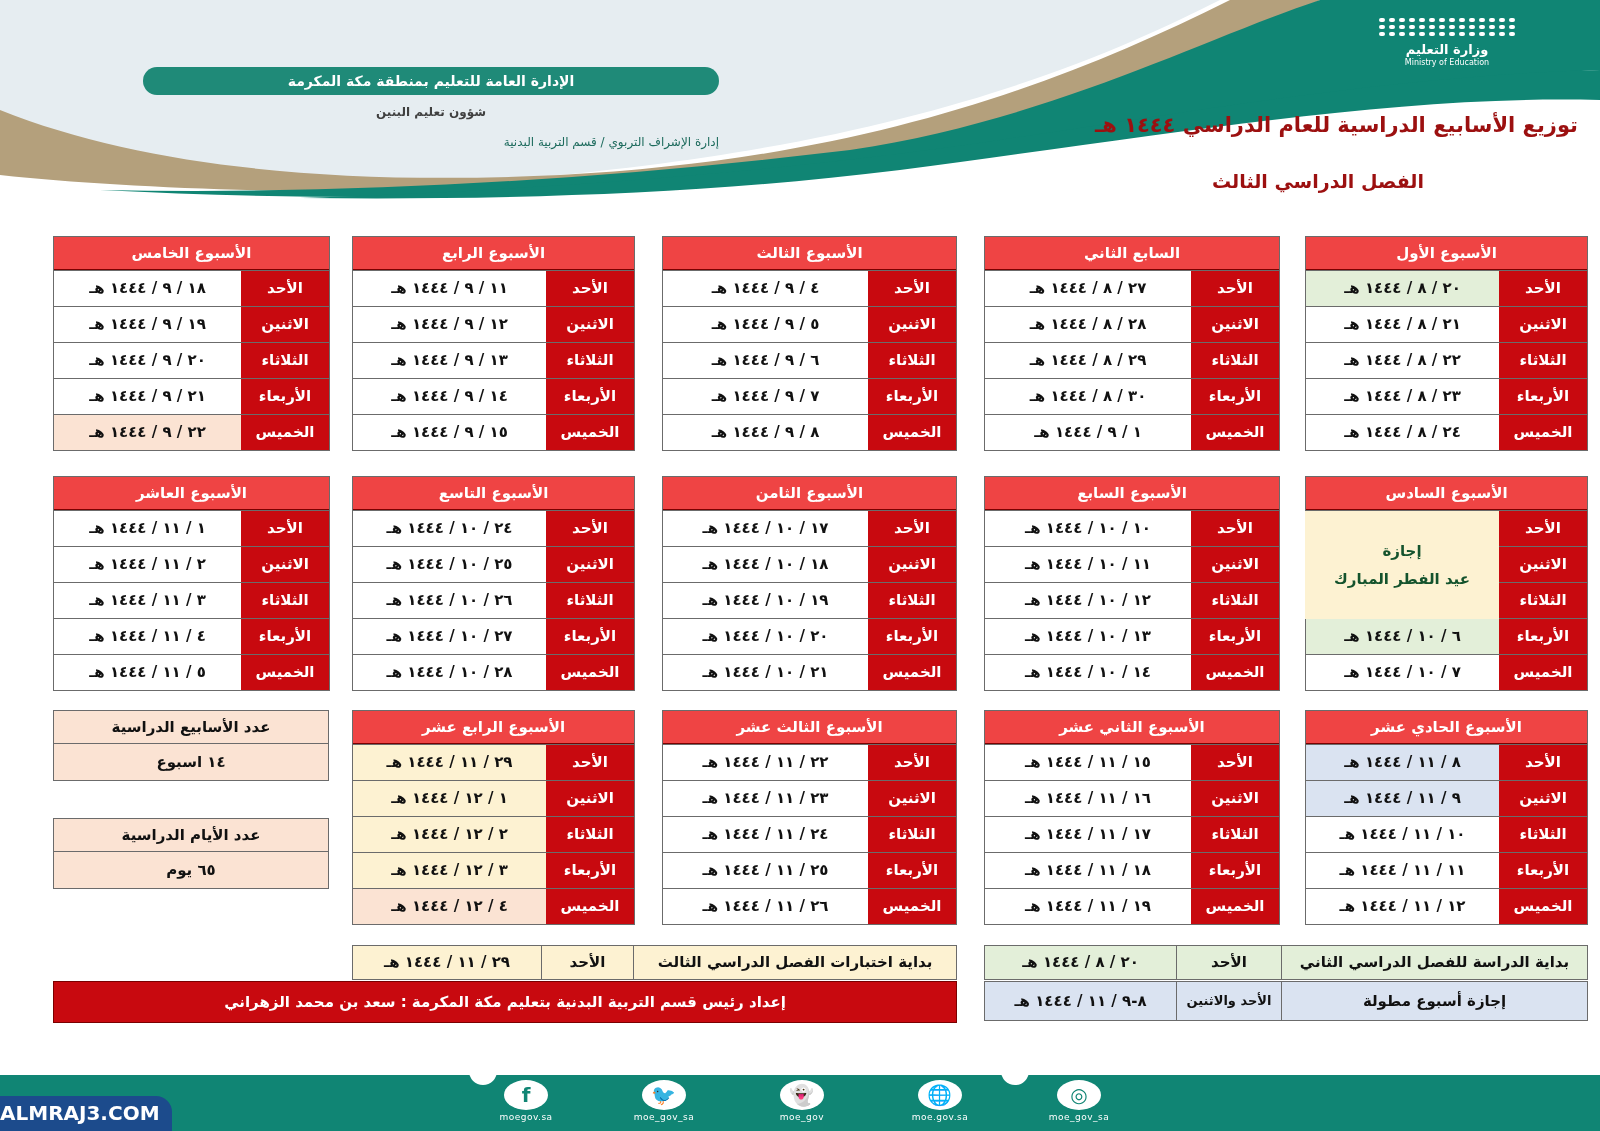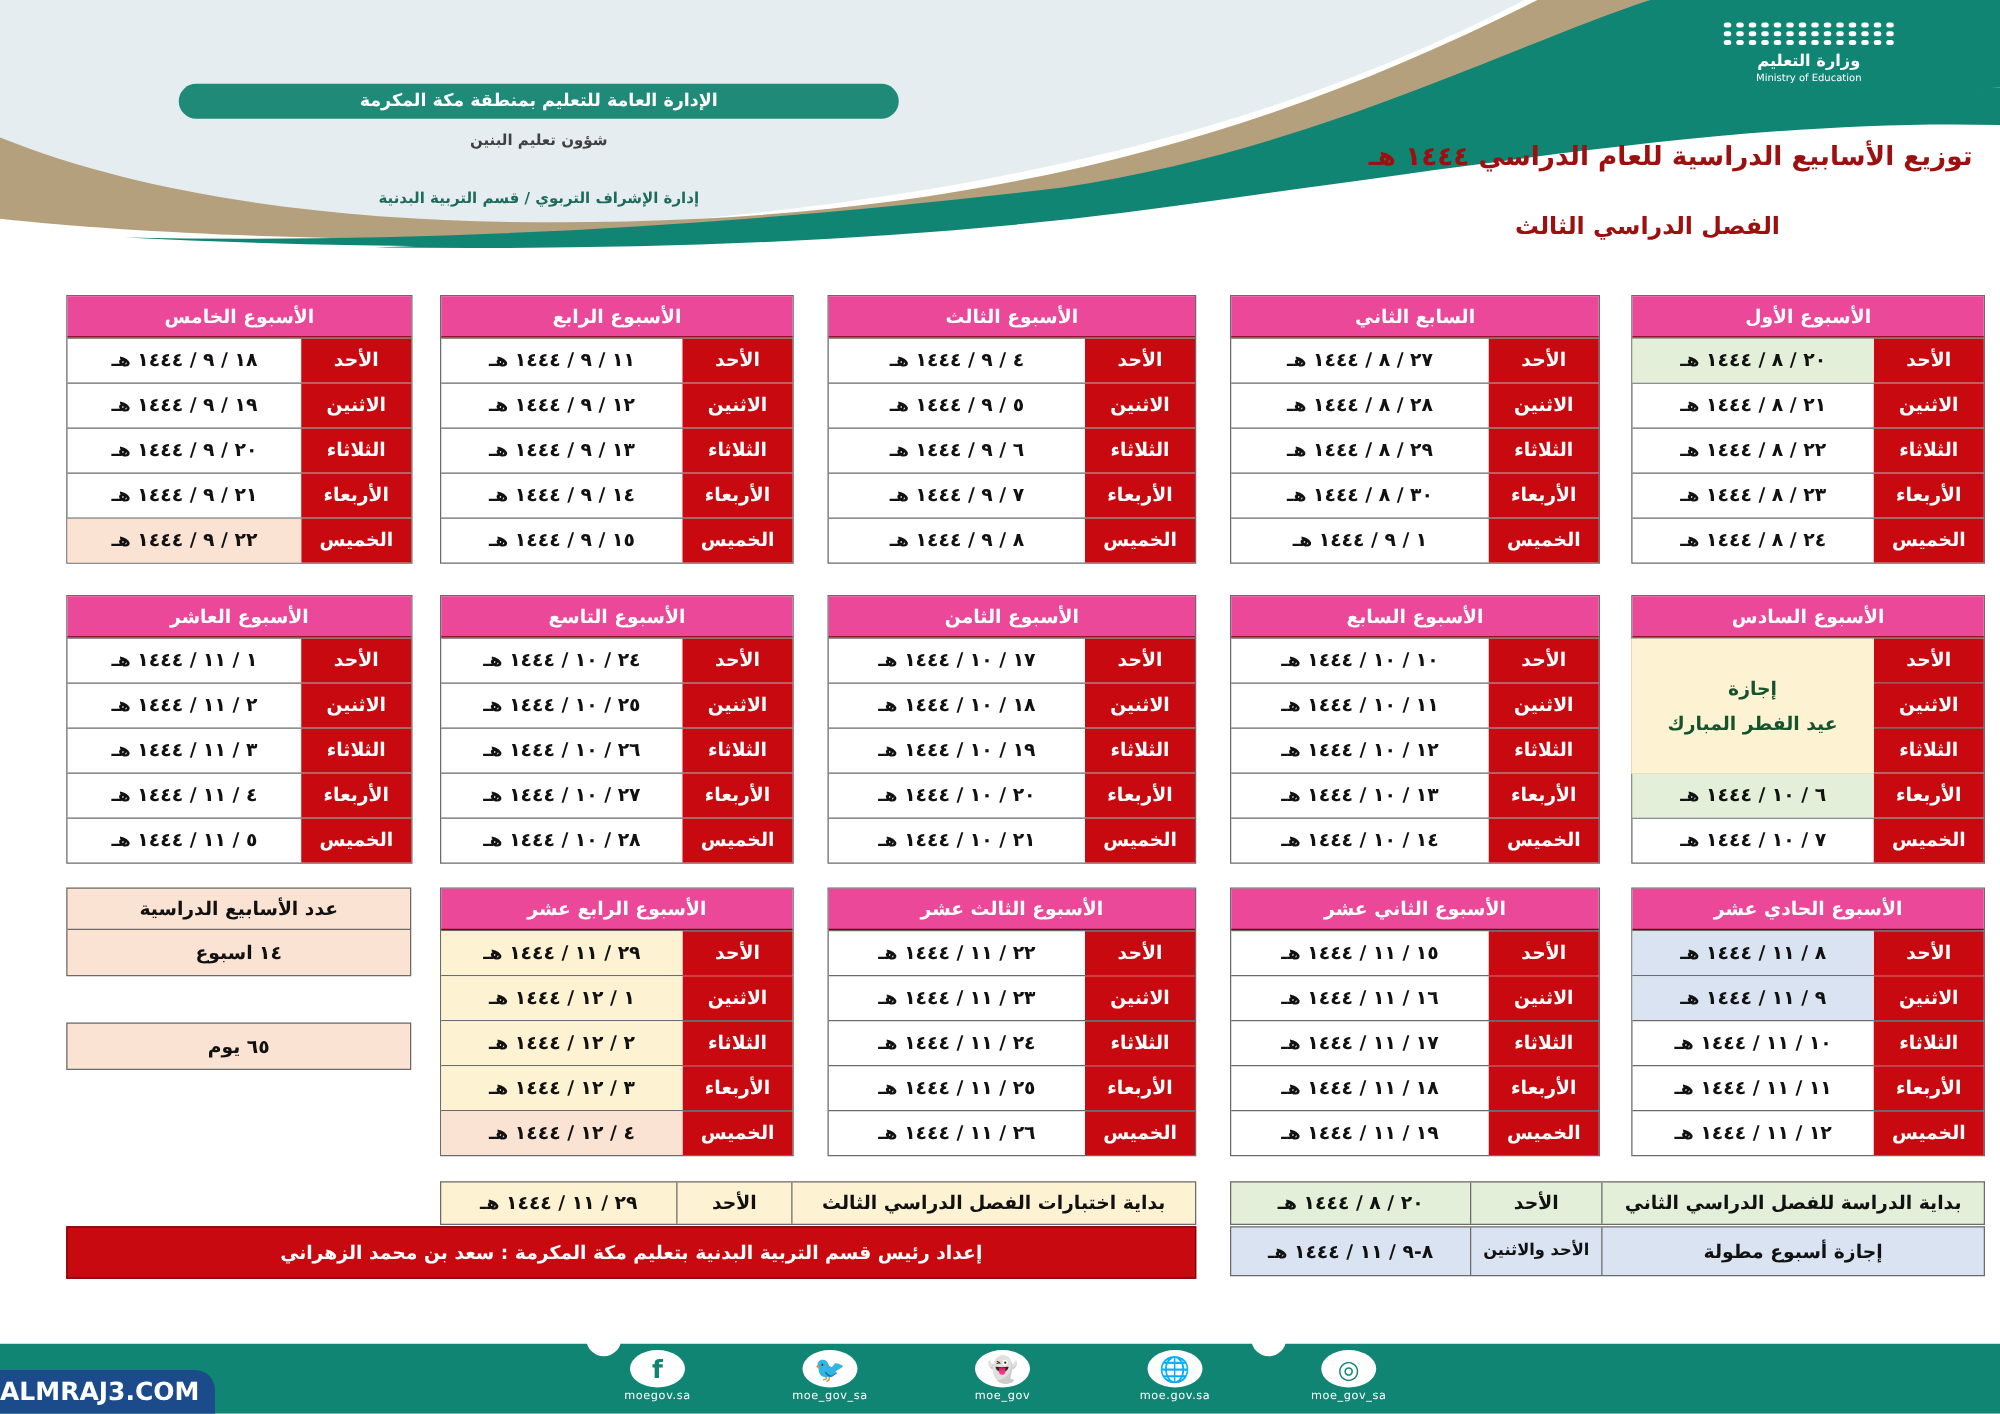--- a/index.html
+++ b/index.html
@@ -10,28 +10,28 @@
   .header { position: absolute; left: 0; top: 0; width: 1600px; height: 215px; overflow: hidden; }
   .header svg.bg { position: absolute; left: 0; top: 0; }
   .ministry-logo { position: absolute; right: 78px; top: 18px; width: 150px; text-align: center; color: #ffffff; }
   .logo-dots { display: grid; grid-template-columns: repeat(14, 6px); gap: 3px 4px; justify-content: center; margin-bottom: 6px; }
   .logo-dots span { width: 6px; height: 4px; background: #ffffff; border-radius: 2px; }
   .logo-ar { font-size: 13px; font-weight: bold; letter-spacing: 1px; line-height: 16px; }
   .logo-en { font-size: 8px; direction: ltr; line-height: 10px; }
 
   .region-pill { position: absolute; left: 143px; top: 67px; width: 576px; height: 28px; background: #1f8a78; border-radius: 16px; color: #ffffff; font-size: 14px; font-weight: bold; text-align: center; line-height: 28px; }
   .sub1 { position: absolute; left: 143px; top: 105px; width: 576px; text-align: center; color: #404040; font-size: 12px; font-weight: bold; }
-  .sub2 { position: absolute; left: 143px; top: 151px; width: 576px; text-align: center; color: #1d6b5d; font-size: 12px; font-weight: bold; }
+  .sub2 { position: absolute; left: 143px; top: 135px; width: 576px; text-align: right; color: #1d6b5d; font-size: 12px; font-weight: normal; }
 
   .main-title { position: absolute; right: 22px; top: 113px; color: #9c1010; font-size: 21px; font-weight: bold; white-space: nowrap; }
   .semester-title { position: absolute; right: 176px; top: 170px; color: #9c1010; font-size: 19px; font-weight: bold; white-space: nowrap; }
 
   
   .week { position: absolute; border: 1px solid #6b6b6b; background: #ffffff; }
-  .week-head { height: 33px; background: #ec4899; color: #ffffff; font-weight: bold; font-size: 15px; text-align: center; line-height: 33px; border-bottom: 1px solid #7a0000; }
+  .week-head { height: 33px; background: #ef4444; color: #ffffff; font-weight: bold; font-size: 15px; text-align: center; line-height: 33px; border-bottom: 1px solid #7a0000; }
   .week-row { display: flex; height: 36px; border-top: 1px solid #6b6b6b; }
   .week-row:first-of-type { border-top: none; }
   .day { width: 88px; background: #c8090f; color: #ffffff; font-weight: bold; font-size: 15px; text-align: center; line-height: 35px; flex: none; }
   .date { flex: 1; color: #111111; font-weight: bold; font-size: 15px; text-align: center; line-height: 35px; letter-spacing: 1px; white-space: nowrap; }
   .date.green { background: #e3efd9; }
   .date.peach { background: #fbe3d3; }
   .date.blue  { background: #dae3f1; }
   .date.cream { background: #fdf2d2; }
 
   .holiday-block { position: absolute; background: #fdf2d2; color: #14532d; font-weight: bold; font-size: 15px; text-align: center; display: flex; flex-direction: column; justify-content: center; gap: 10px; }
@@ -463,20 +463,21 @@
       <div class="day">الخميس</div>
       <div class="date peach">٤ / ١٢ / ١٤٤٤ هـ</div>
     </div>
 </div>
 
 <div class="summary" style="left:53px; top:710px;">
   <div class="s-label">عدد الأسابيع الدراسية</div>
   <div class="s-value">١٤ اسبوع</div>
 </div>
 <div class="summary" style="left:53px; top:818px;">
+  <div class="s-label">عدد الأيام الدراسية</div>
   <div class="s-value">٦٥ يوم</div>
 </div>
 
 <div class="info-row" style="left:984px; top:945px; width:604px; background:#e3efd9;">
   <div style="width:305px;">بداية الدراسة للفصل الدراسي الثاني</div>
   <div style="width:105px;">الأحد</div>
   <div style="flex:1;">٢٠ / ٨ / ١٤٤٤ هـ</div>
 </div>
 <div class="info-row" style="left:984px; top:981px; width:604px; background:#dae3f1; height:40px;">
   <div style="width:305px; line-height:38px;">إجازة أسبوع مطولة</div>

